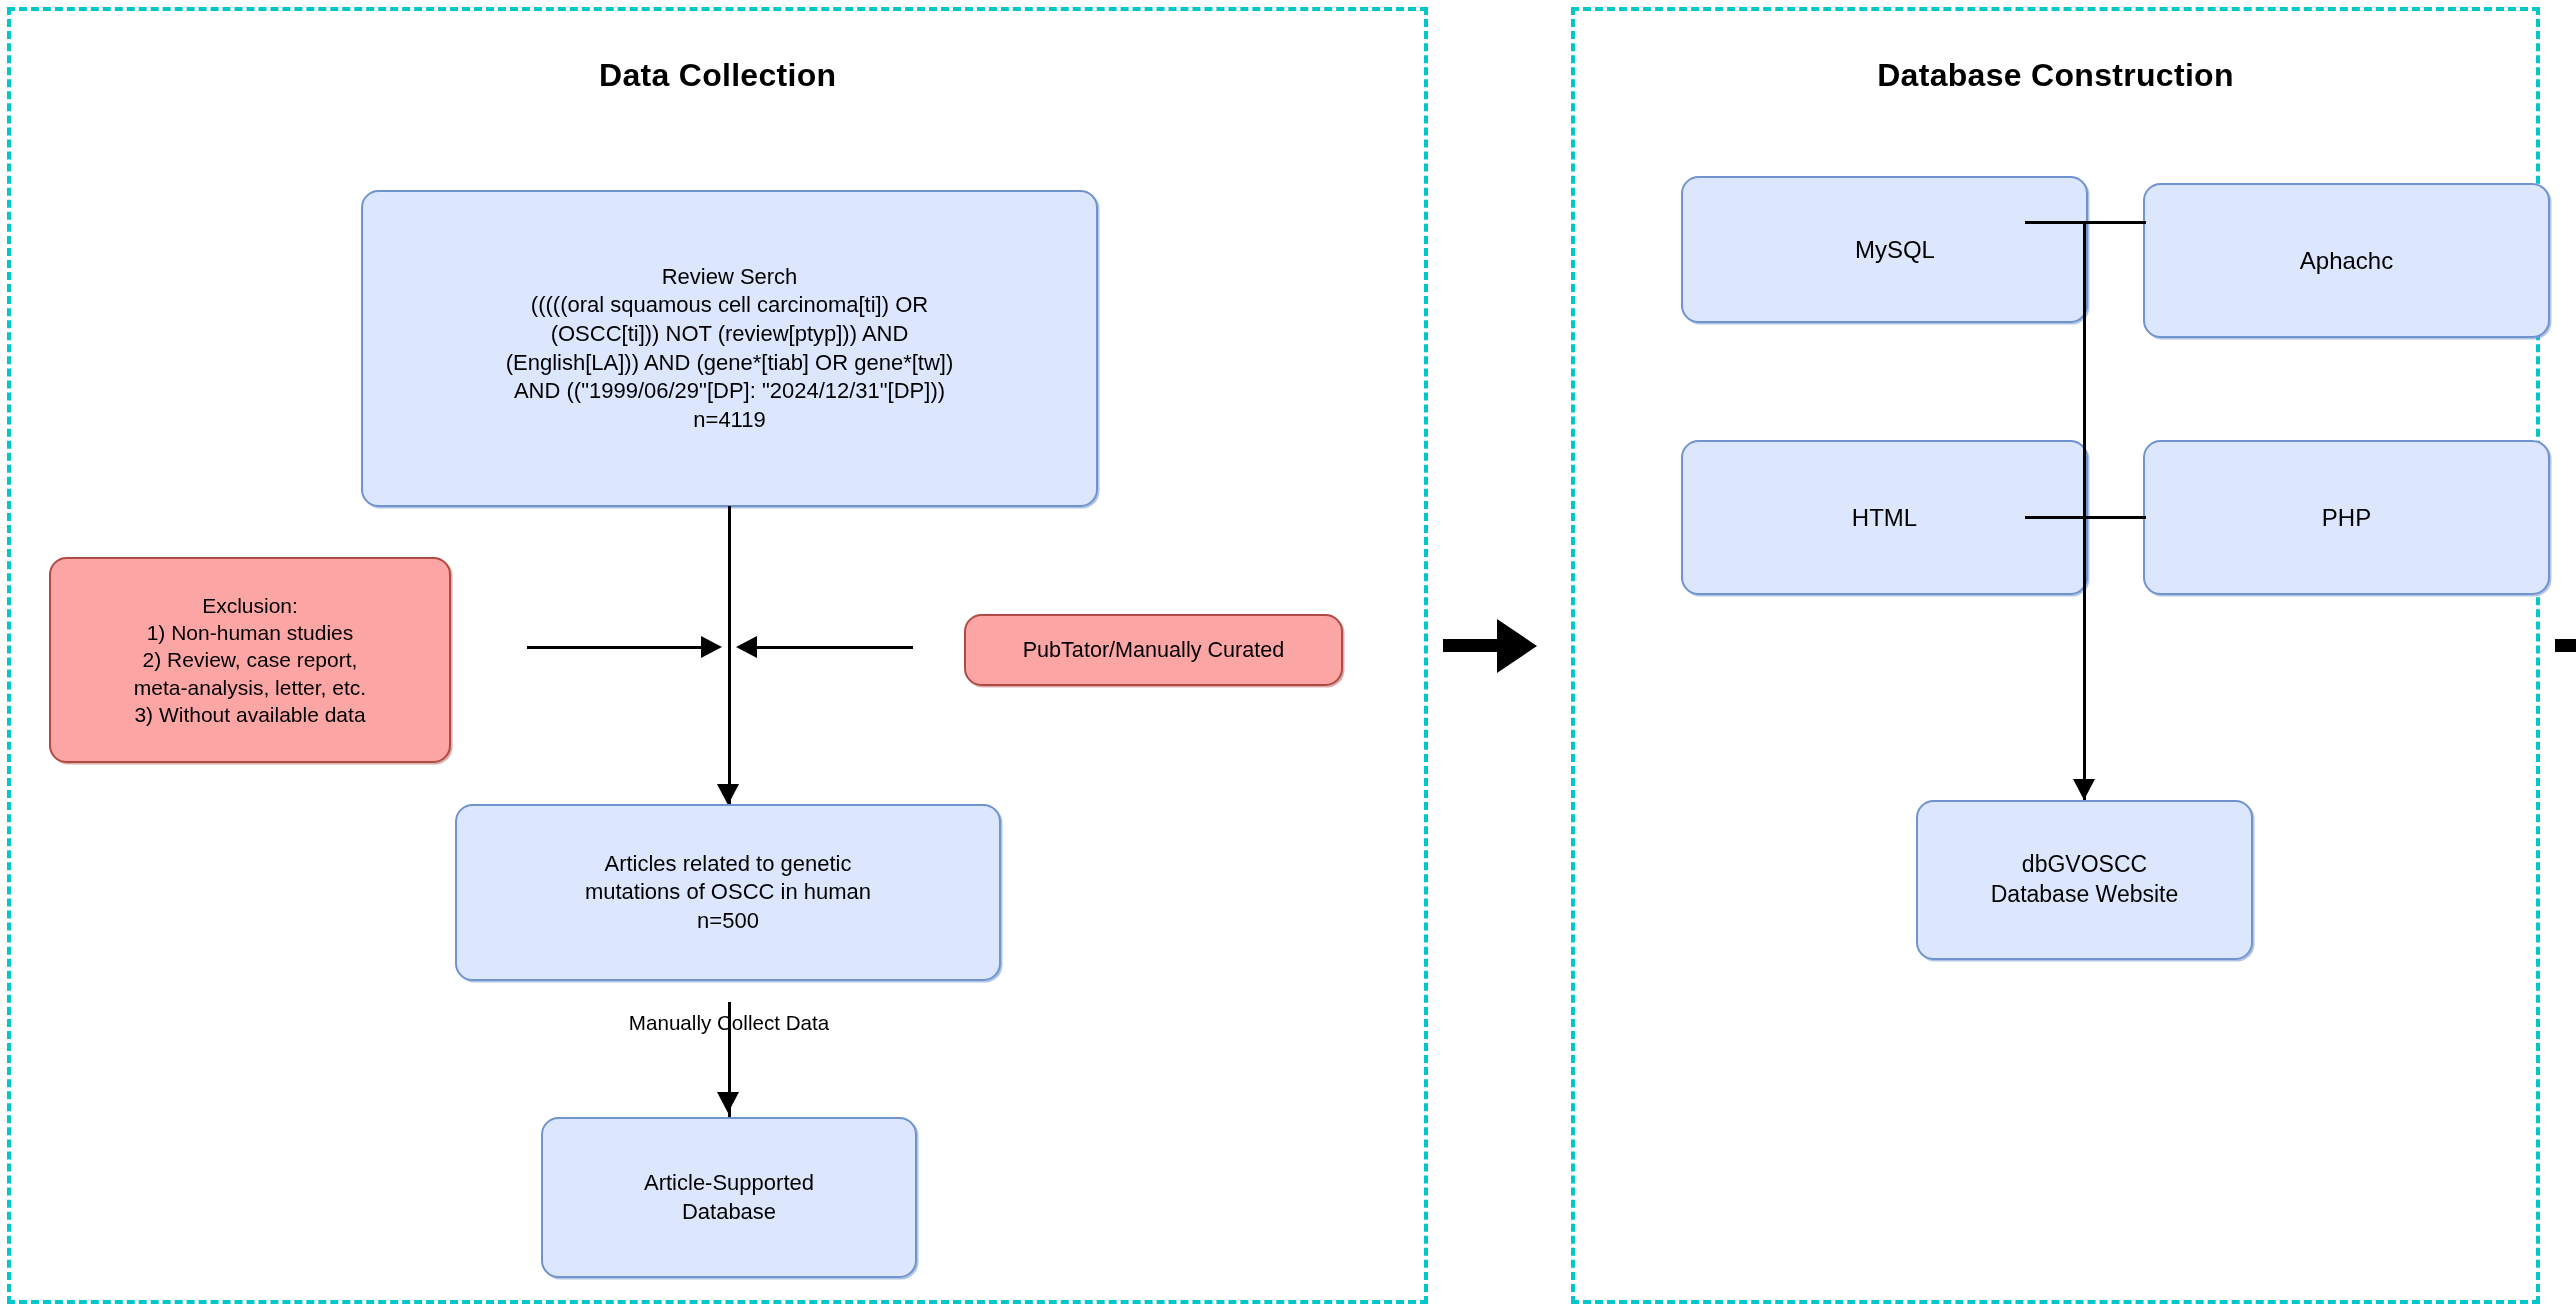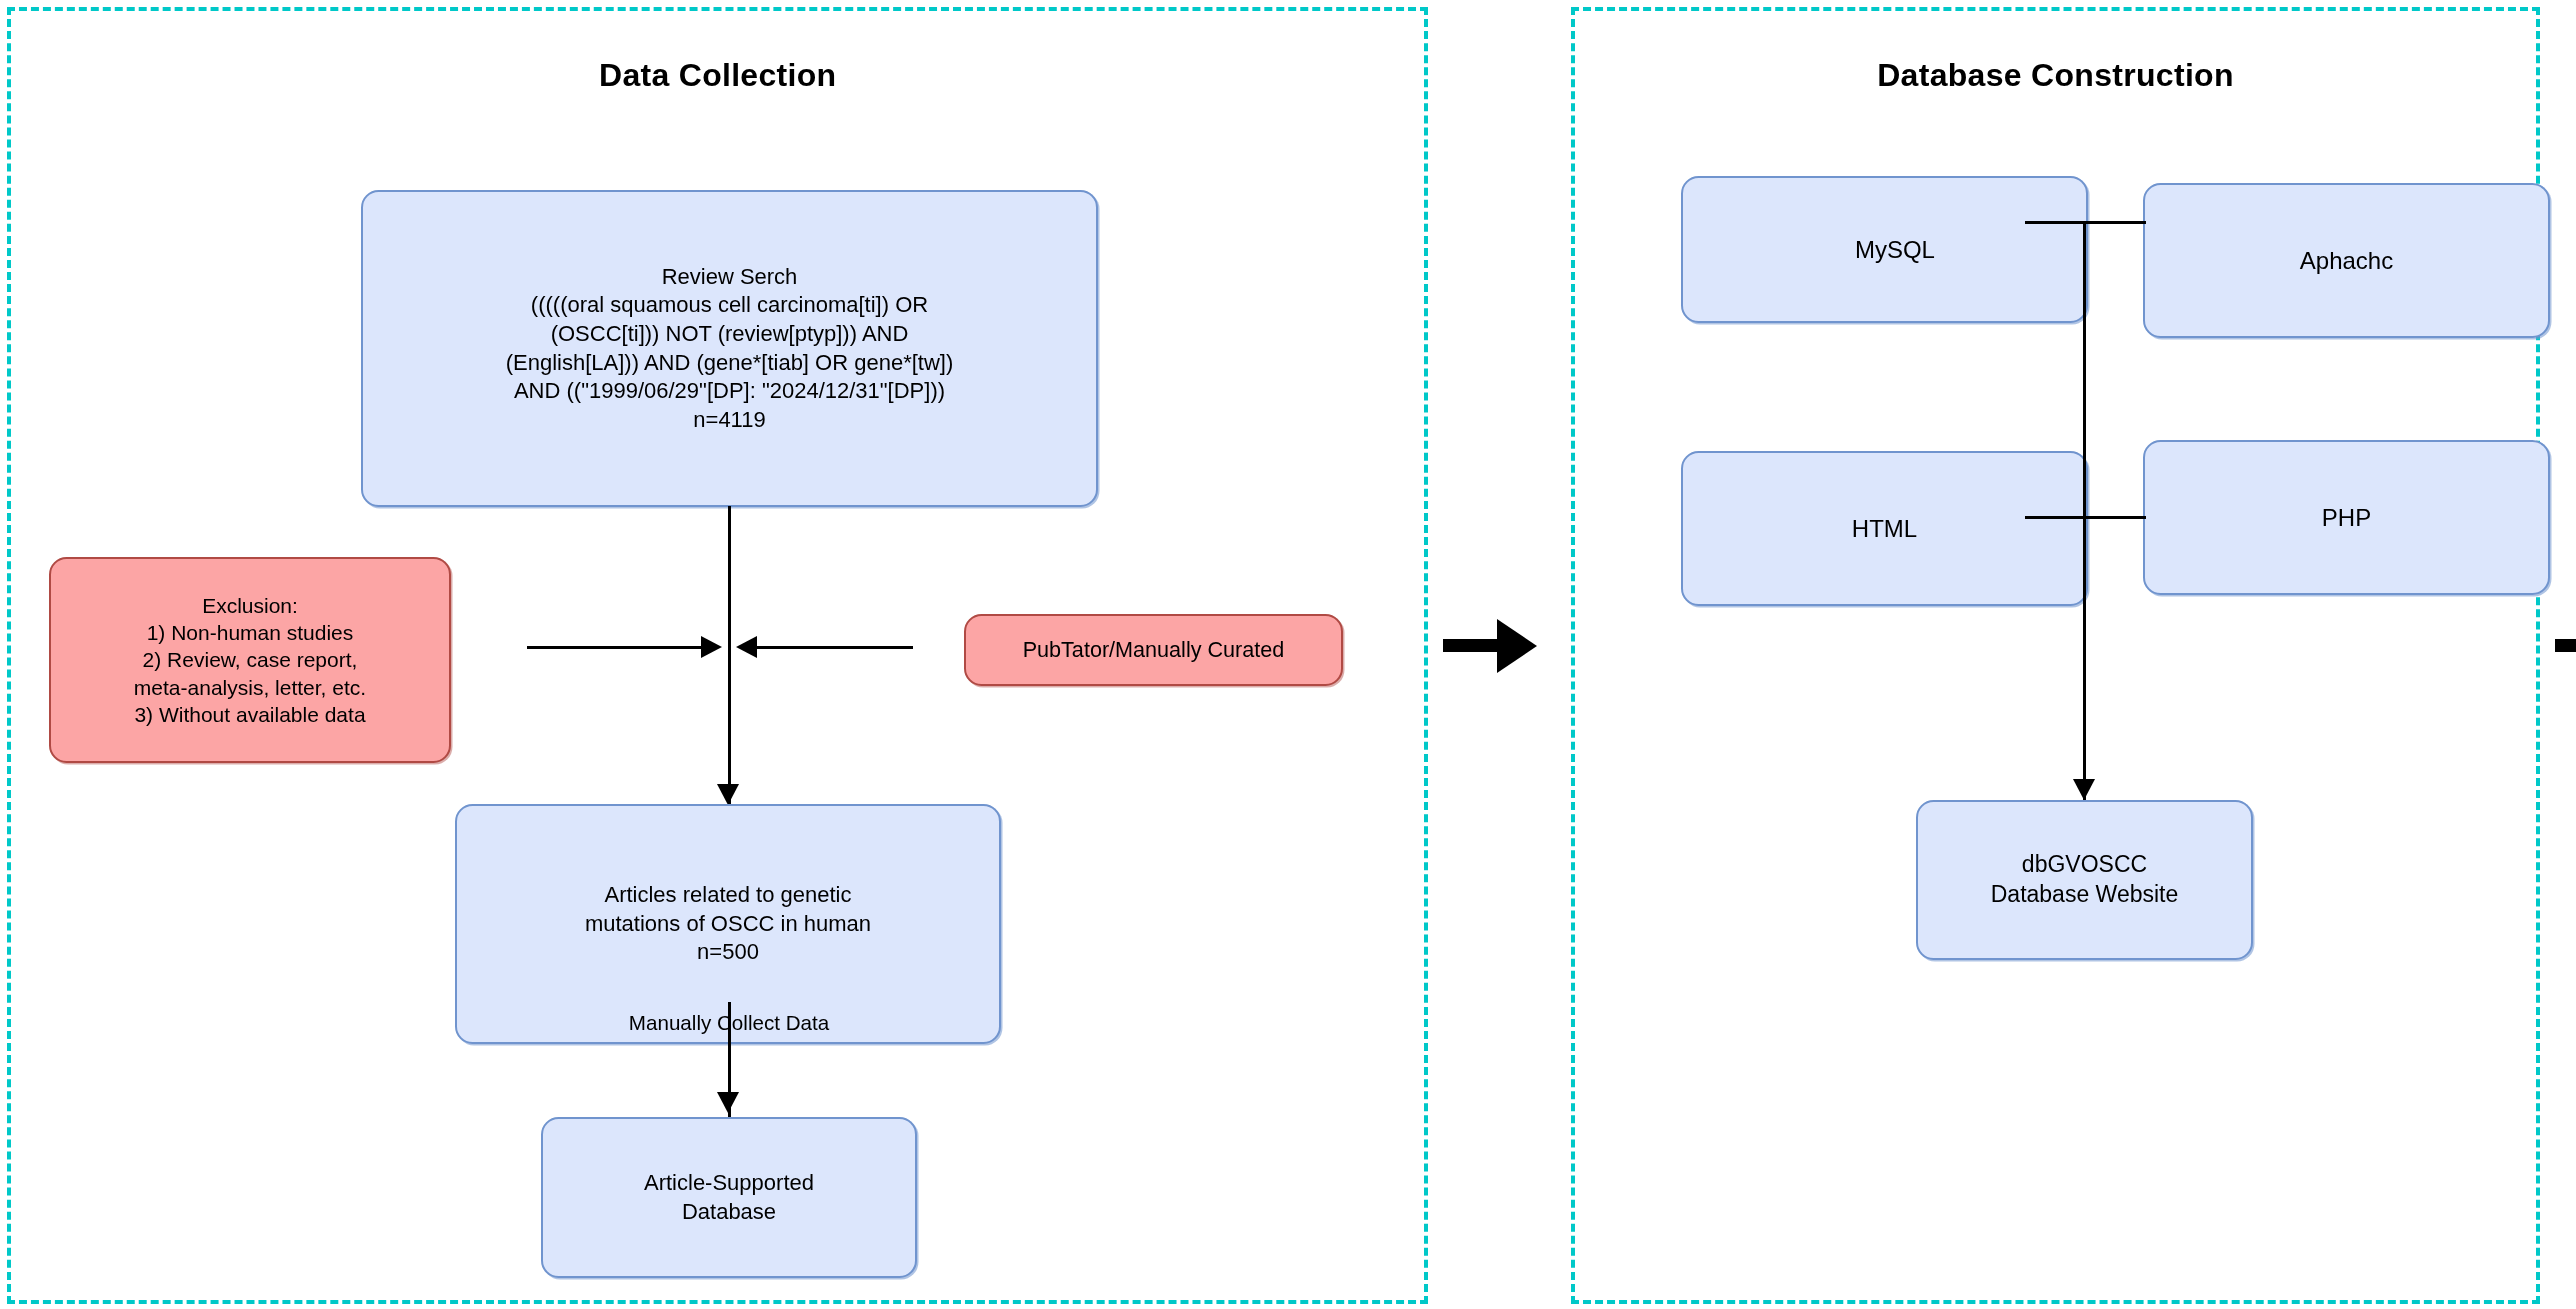--- a/index.html
+++ b/index.html
@@ -156,21 +156,21 @@
 
   <div class="node node-pink" style="left:964px; top:614px; width:379px; height:72px; font-size:21.6px;">
     <span class="node-inner">
       <span class="ln">PubTator/Manually Curated</span>
     </span>
   </div>
 
   <div class="hline" style="left:757px; top:646px; width:156px; height:2.6px;"></div>
   <div class="arrow-left" style="left:736px; top:636px;"></div>
 
-  <div class="node node-blue" style="left:455px; top:804px; width:546px; height:240px;">
+  <div class="node node-blue" style="left:455px; top:804px; width:546px; height:177px;">
     <span class="node-inner">
       <span class="ln">Articles related to genetic</span>
       <span class="ln">mutations of OSCC in human</span>
       <span class="ln">n=500</span>
     </span>
   </div>
 
   <div class="vline" style="left:728px; top:1002px; width:2.6px; height:116px;"></div>
   <div class="arrow-down" style="left:717px; top:1092px;"></div>
   <div class="edge-label" style="left:546px; top:1011px; width:366px;">Manually Collect Data</div>
@@ -193,21 +193,21 @@
       <span class="ln">MySQL</span>
     </span>
   </div>
 
   <div class="node node-blue" style="left:2143px; top:183px; width:407px; height:155px; font-size:24px;">
     <span class="node-inner">
       <span class="ln">Aphachc</span>
     </span>
   </div>
 
-  <div class="node node-blue" style="left:1681px; top:440px; width:407px; height:155px; font-size:24px;margin-top:11px;">
+  <div class="node node-blue" style="left:1681px; top:440px; width:407px; height:155px; font-size:24px;">
     <span class="node-inner">
       <span class="ln">HTML</span>
     </span>
   </div>
 
   <div class="node node-blue" style="left:2143px; top:440px; width:407px; height:155px; font-size:24px;">
     <span class="node-inner">
       <span class="ln">PHP</span>
     </span>
   </div>

